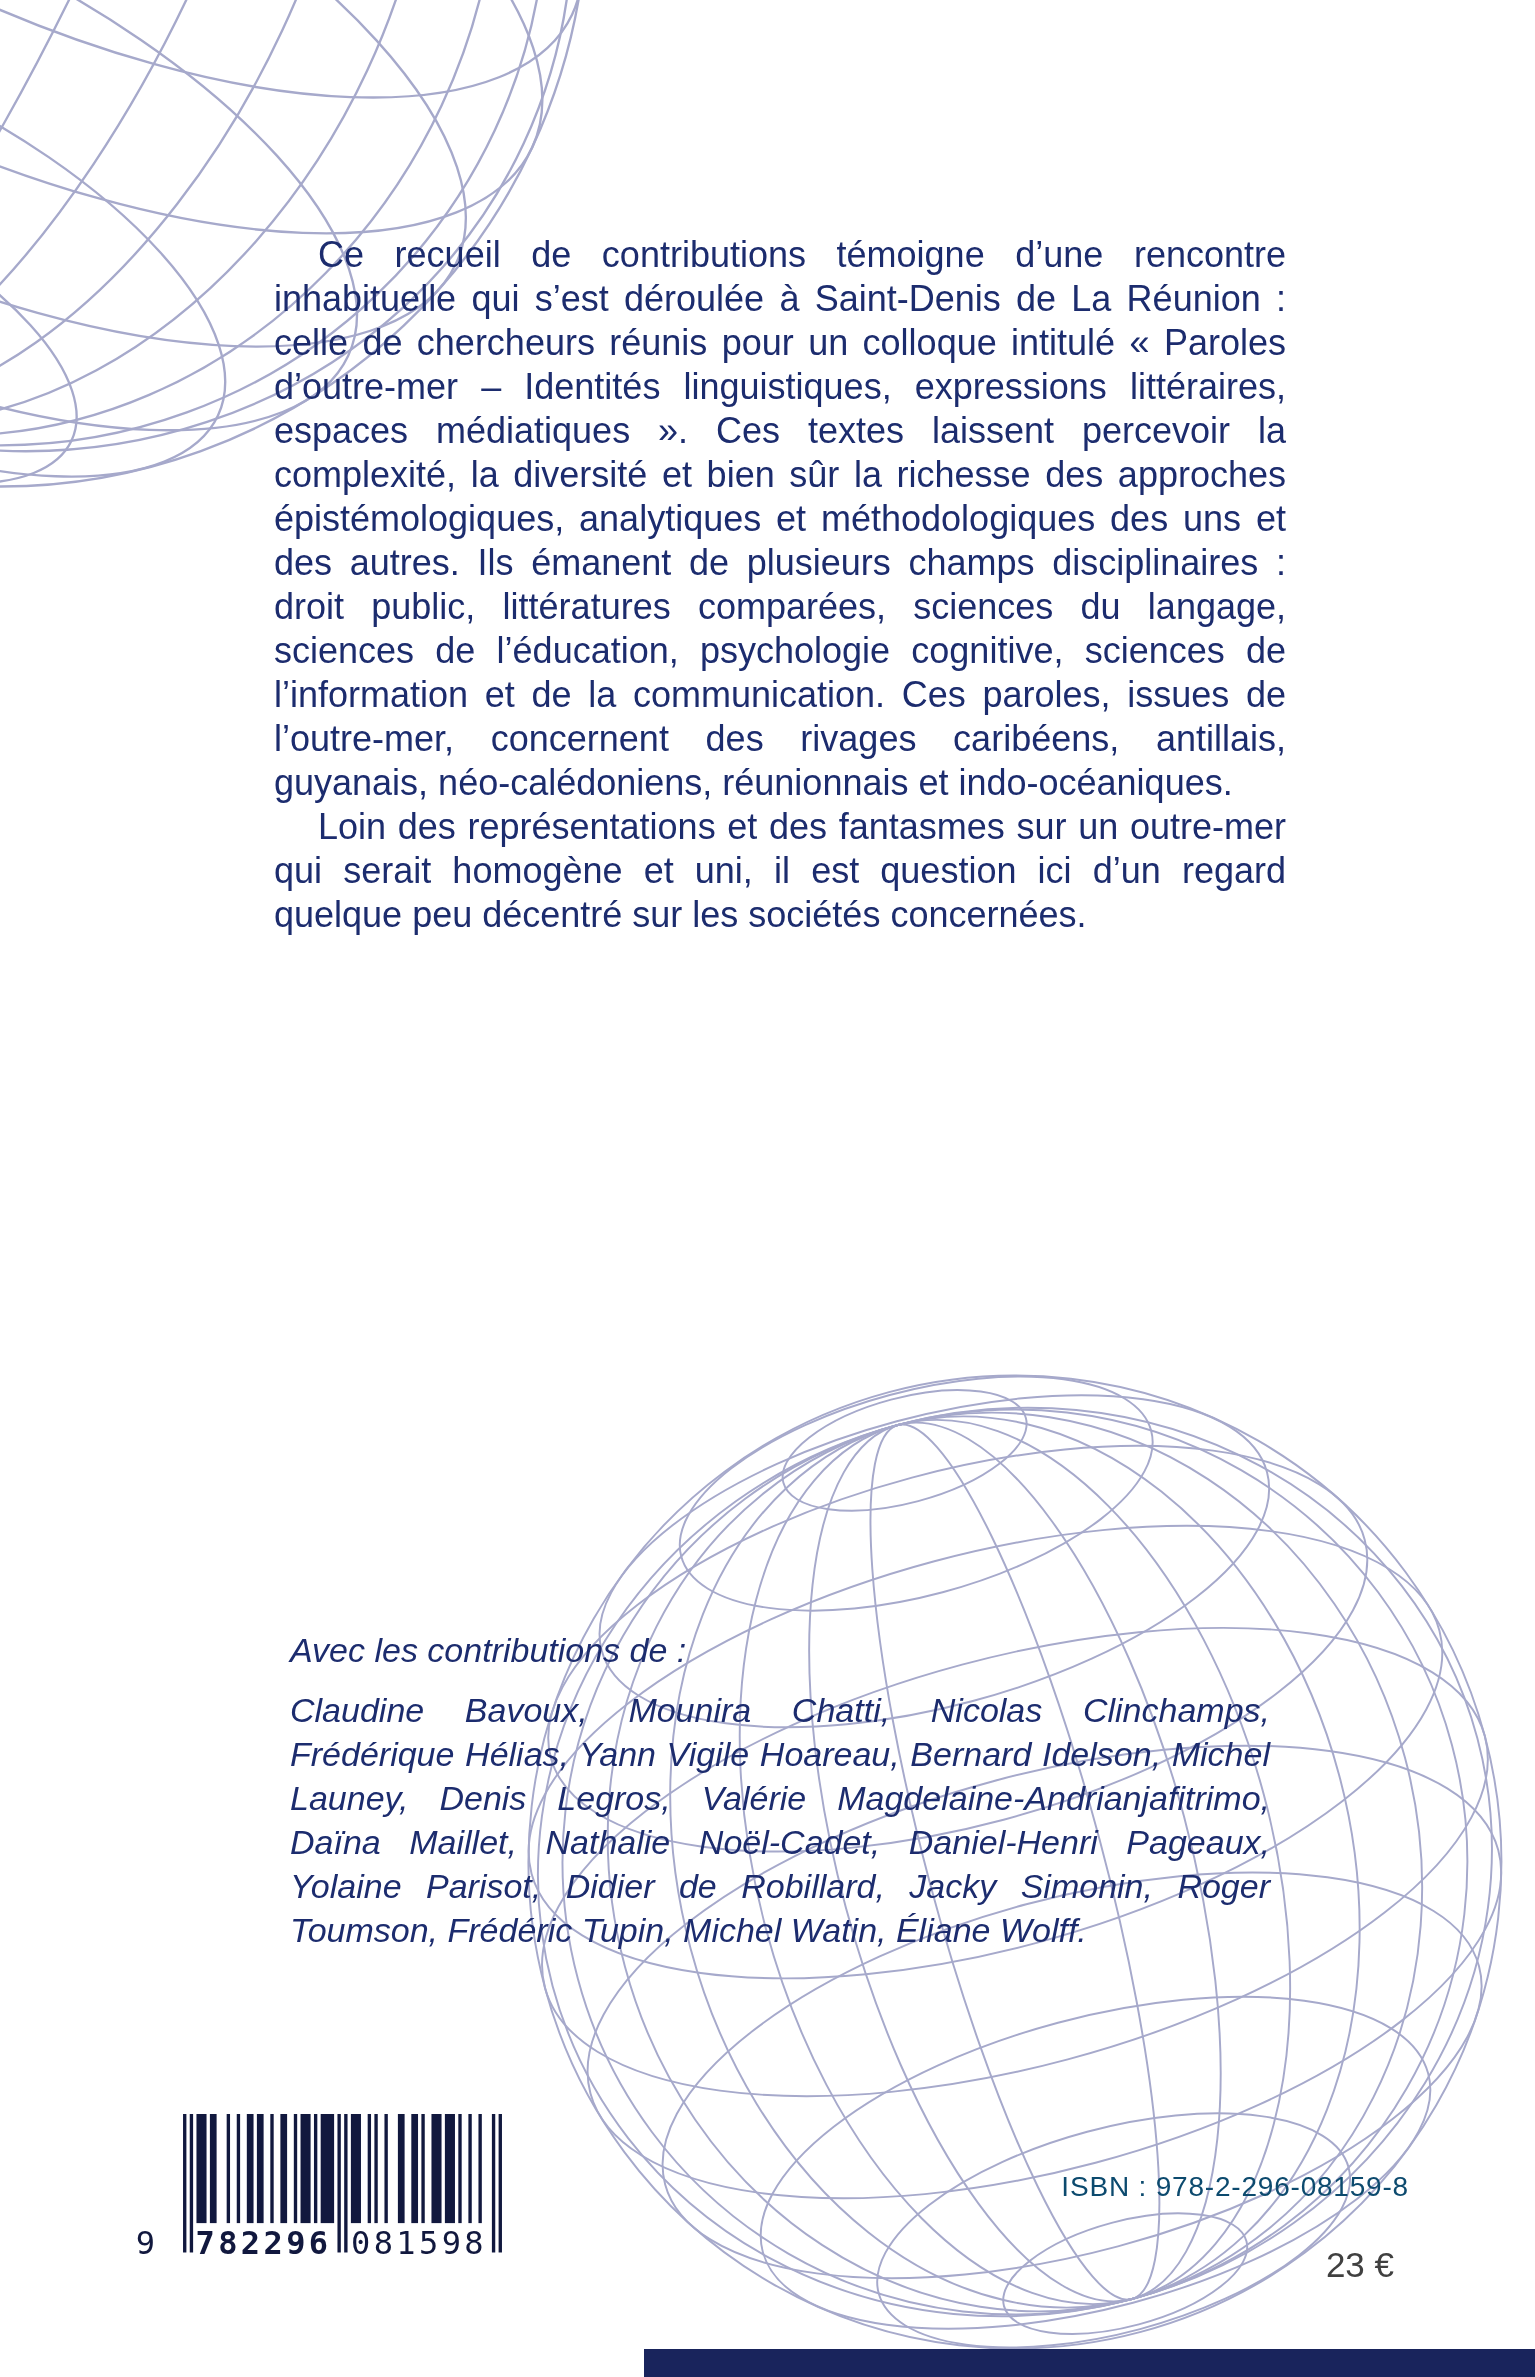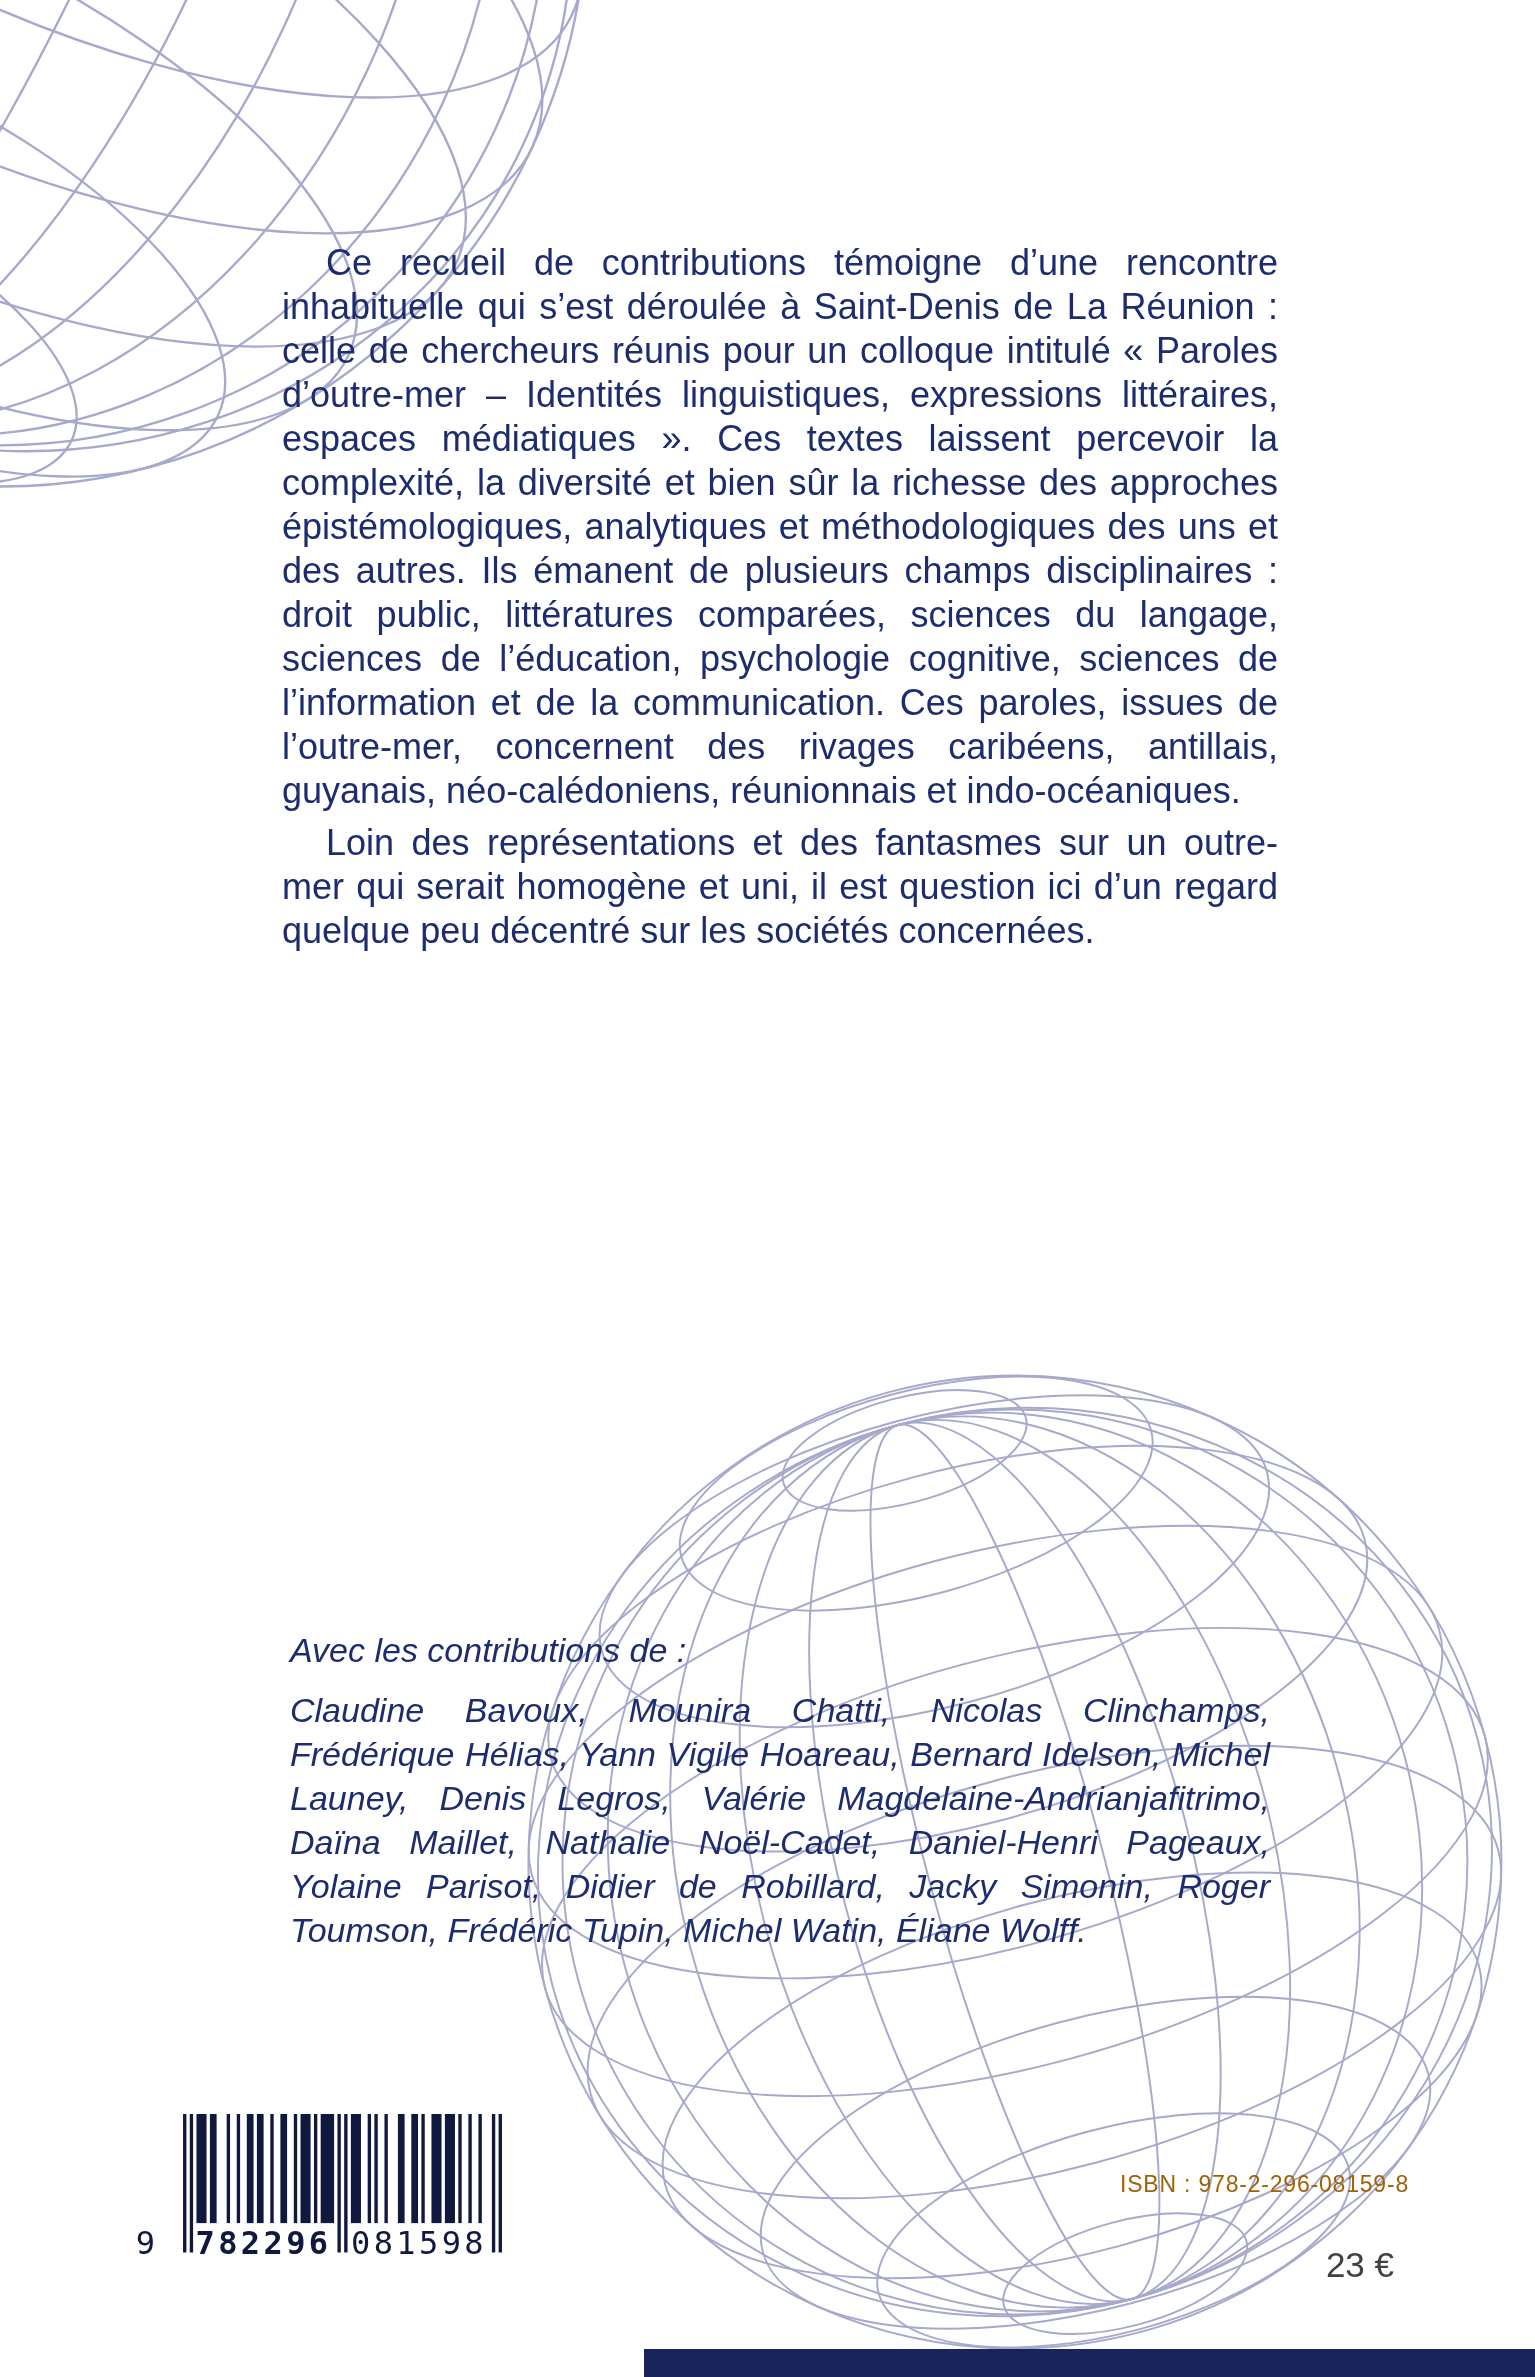--- a/index.html
+++ b/index.html
@@ -26,21 +26,21 @@
     position: absolute;
     left: 274px;
     top: 233px;
     width: 1012px;
     z-index: 2;
     font-size: 36px;
     line-height: 44px;
     text-align: justify;
   }
   .blurb p {
-    margin: 8px;
+    margin: 0;
     text-indent: 44px;
   }
   .contributors {
     position: absolute;
     left: 274px;
     top: 1612px;
     width: 1012px;
     z-index: 2;
     font-size: 34px;
     line-height: 44px;
@@ -71,23 +71,23 @@
     bottom: 5px;
   }
   .bc-left  { left: 11.7px; }
   .bc-g1 { left: 69px;  width: 141px; text-align: center; font-weight: bold; }
   .bc-g2 { left: 227px; width: 141px; text-align: left; }
   .isbn {
     position: absolute;
     right: 126px;
     top: 2171px;
     z-index: 3;
-    font-size: 23px;
+    font-size: 28px;
     letter-spacing: 0.8px;
-    color: #a16207;
+    color: #0c4a6e;
   }
   .price {
     position: absolute;
     right: 141px;
     top: 2245px;
     z-index: 3;
     font-size: 35px;
     color: #404040;
   }
   .bottom-bar {

